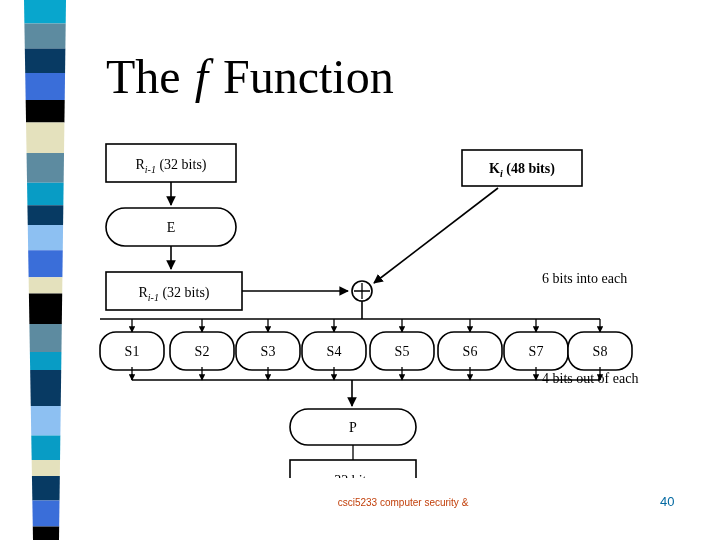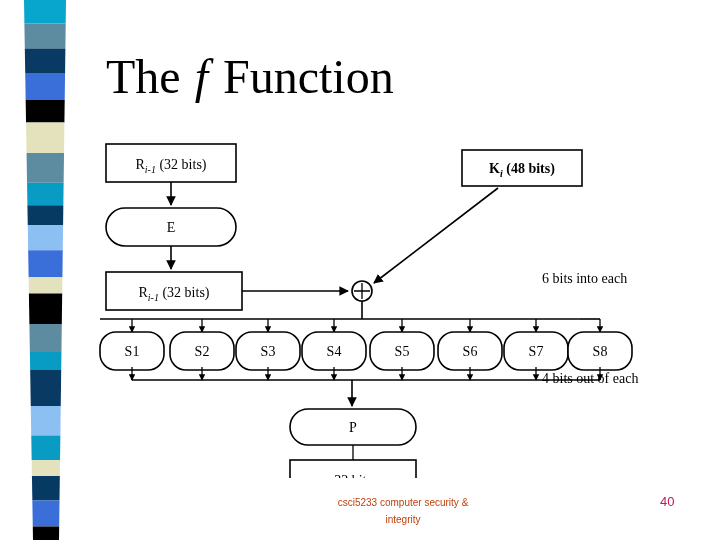--- a/index.html
+++ b/index.html
@@ -93,21 +93,21 @@
     color: #c2410c;
   }
   #pagenum {
     position: absolute;
     left: 660px;
     top: 494px;
     width: 40px;
     text-align: left;
     font-family: "Liberation Sans", "DejaVu Sans", sans-serif;
     font-size: 13px;
-    color: #be185d;
+    color: #0369a1;
   }
 </style>
 </head>
 <body>
 
 <div id="slide">
 
   <div id="ribbon">
     <svg width="72" height="540" viewBox="0 0 72 540" xmlns="http://www.w3.org/2000/svg">
       <g id="ribbon-bands">
@@ -239,18 +239,17 @@
     <text class="node-text lbl-box" x="263" y="347" text-anchor="middle">32 bits</text>
 
     <text class="node-text lbl-note" x="452" y="145">6 bits into each</text>
     <text class="node-text lbl-note" x="452" y="245">4 bits out of each</text>
 
   </svg>
   </div>
 
   <div id="footer">
     <div>csci5233 computer security &amp;</div>
-    <div>integrity</div>
   </div>
 
   <div id="pagenum">40</div>
 
 </div>
 
 </body></html>

